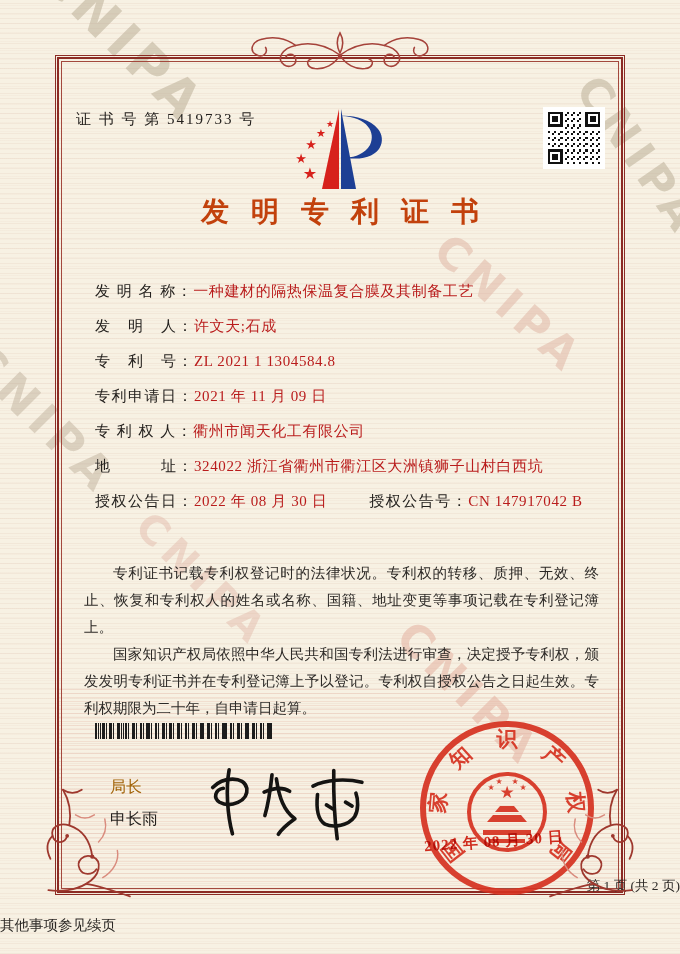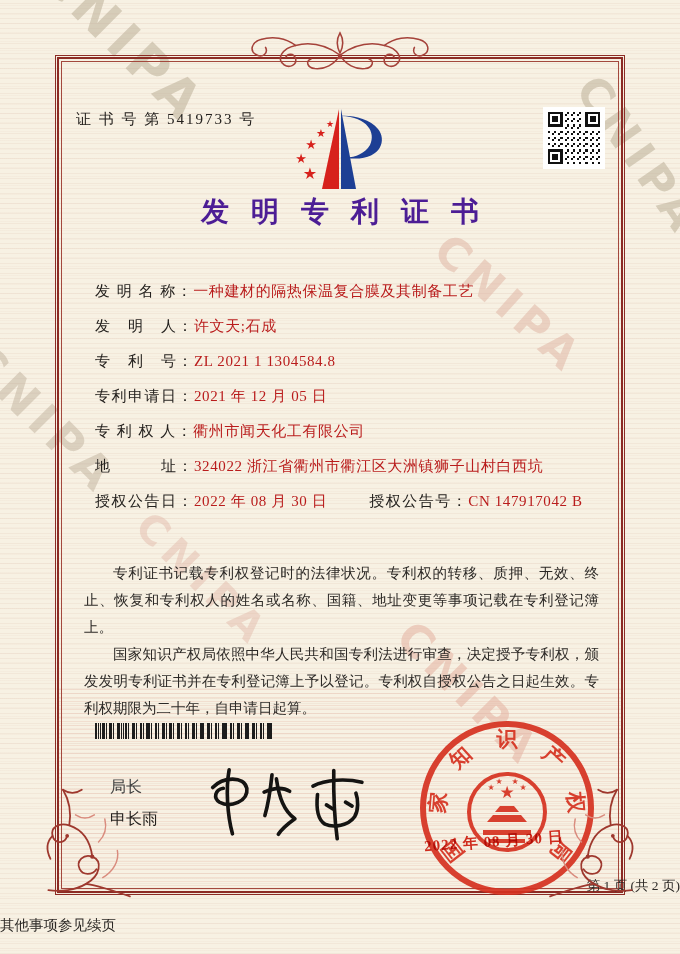--- a/index.html
+++ b/index.html
@@ -33,34 +33,34 @@
   .wm3{left:-52px;top:392px;font-size:46px;color:rgba(188,174,152,0.48);}
   .wm4{left:418px;top:278px;font-size:44px;color:rgba(224,182,166,0.55);transform:rotate(42deg);}
   .wm5{left:118px;top:556px;font-size:40px;color:rgba(224,182,166,0.45);}
   .wm6{left:378px;top:668px;font-size:44px;color:rgba(228,176,160,0.55);}
   .content{position:absolute;inset:0;z-index:2;margin-top:11px;}
   .cert-no{position:absolute;left:76px;top:99px;font-size:15px;letter-spacing:2px;color:#24211e;white-space:pre;}
   .logo{position:absolute;left:284px;top:94px;width:112px;height:90px;}
   .qr-box{position:absolute;left:543px;top:96px;width:62px;height:62px;background:#fff;
           display:flex;align-items:center;justify-content:center;}
   .title{position:absolute;left:0;right:0;top:182px;text-align:center;font-size:28px;font-weight:bold;
-         letter-spacing:22px;padding-left:22px;color:#4c1d95;}
+         letter-spacing:22px;padding-left:22px;color:#c2410c;}
   .fields{position:absolute;left:95px;top:271px;width:505px;display:flex;flex-direction:column;gap:16px;font-size:15px;}
   .field-row{display:flex;line-height:19px;}
   .field-label{white-space:pre;letter-spacing:1.5px;color:#24211e;flex:0 0 auto;}
   .field-value{letter-spacing:0.6px;color:#b91c1c;}
   .grant-group2{margin-left:42px;display:flex;}
   .paras{position:absolute;left:84px;top:549px;width:515px;font-size:14.5px;line-height:1.86;color:#2c2926;text-align:justify;}
   .paras p{margin:0;text-indent:2em;}
   .barcode{position:absolute;left:95px;top:712px;width:178px;height:16px;
     background:
       repeating-linear-gradient(90deg,#1c1c1c 0 2px,rgba(0,0,0,0) 2px 3px,#1c1c1c 3px 4px,rgba(0,0,0,0) 4px 7px,#1c1c1c 7px 10px,rgba(0,0,0,0) 10px 11px,#1c1c1c 11px 12px,rgba(0,0,0,0) 12px 15px),
       repeating-linear-gradient(90deg,rgba(0,0,0,0) 0 5px,#1c1c1c 5px 6px,rgba(0,0,0,0) 6px 14px,#1c1c1c 14px 16px,rgba(0,0,0,0) 16px 23px);
   }
-  .sig-title{position:absolute;left:110px;top:766px;font-size:16px;color:#404040;}
+  .sig-title{position:absolute;left:110px;top:766px;font-size:16px;color:#a16207;}
   .sig-name{position:absolute;left:110px;top:798px;font-size:16px;color:#24211e;}
   .signature{position:absolute;left:196px;top:744px;width:186px;height:96px;transform:rotate(-2deg);}
   .seal{position:absolute;left:417px;top:707px;width:180px;height:180px;z-index:5;mix-blend-mode:multiply;opacity:0.92;}
   .seal-date{position:absolute;left:424px;top:820px;width:176px;z-index:6;transform:rotate(-4deg);
     font-size:15px;font-weight:bold;color:#cf2b1d;letter-spacing:1px;white-space:pre;mix-blend-mode:multiply;}
   .page-info{position:absolute;left:0;right:0;top:866px;text-align:right;font-size:13.5px;color:#2c2926;z-index:2;}
   .footer-note{position:absolute;left:0;right:0;top:905px;font-size:14.5px;color:#2c2926;z-index:2;}
   .ornament-top{position:absolute;left:230px;top:28px;width:220px;height:58px;z-index:3;}
   .corner{position:absolute;width:115px;height:118px;z-index:3;}
   .corner-bl{left:40px;top:782px;}
@@ -273,21 +273,21 @@
       <div class="field-row">
         <span class="field-label">发　明　人：</span>
         <span class="field-value">许文天;石成</span>
       </div>
       <div class="field-row">
         <span class="field-label">专　利　号：</span>
         <span class="field-value">ZL 2021 1 1304584.8</span>
       </div>
       <div class="field-row">
         <span class="field-label">专利申请日：</span>
-        <span class="field-value">2021 年 12 月 05 日</span>
+        <span class="field-value">2021 年 11 月 09 日</span>
       </div>
       <div class="field-row">
         <span class="field-label">专 利 权 人：</span>
         <span class="field-value">衢州市闻天化工有限公司</span>
       </div>
       <div class="field-row">
         <span class="field-label">地　　　址：</span>
         <span class="field-value">324022 浙江省衢州市衢江区大洲镇狮子山村白西坑</span>
       </div>
       <div class="field-row">

